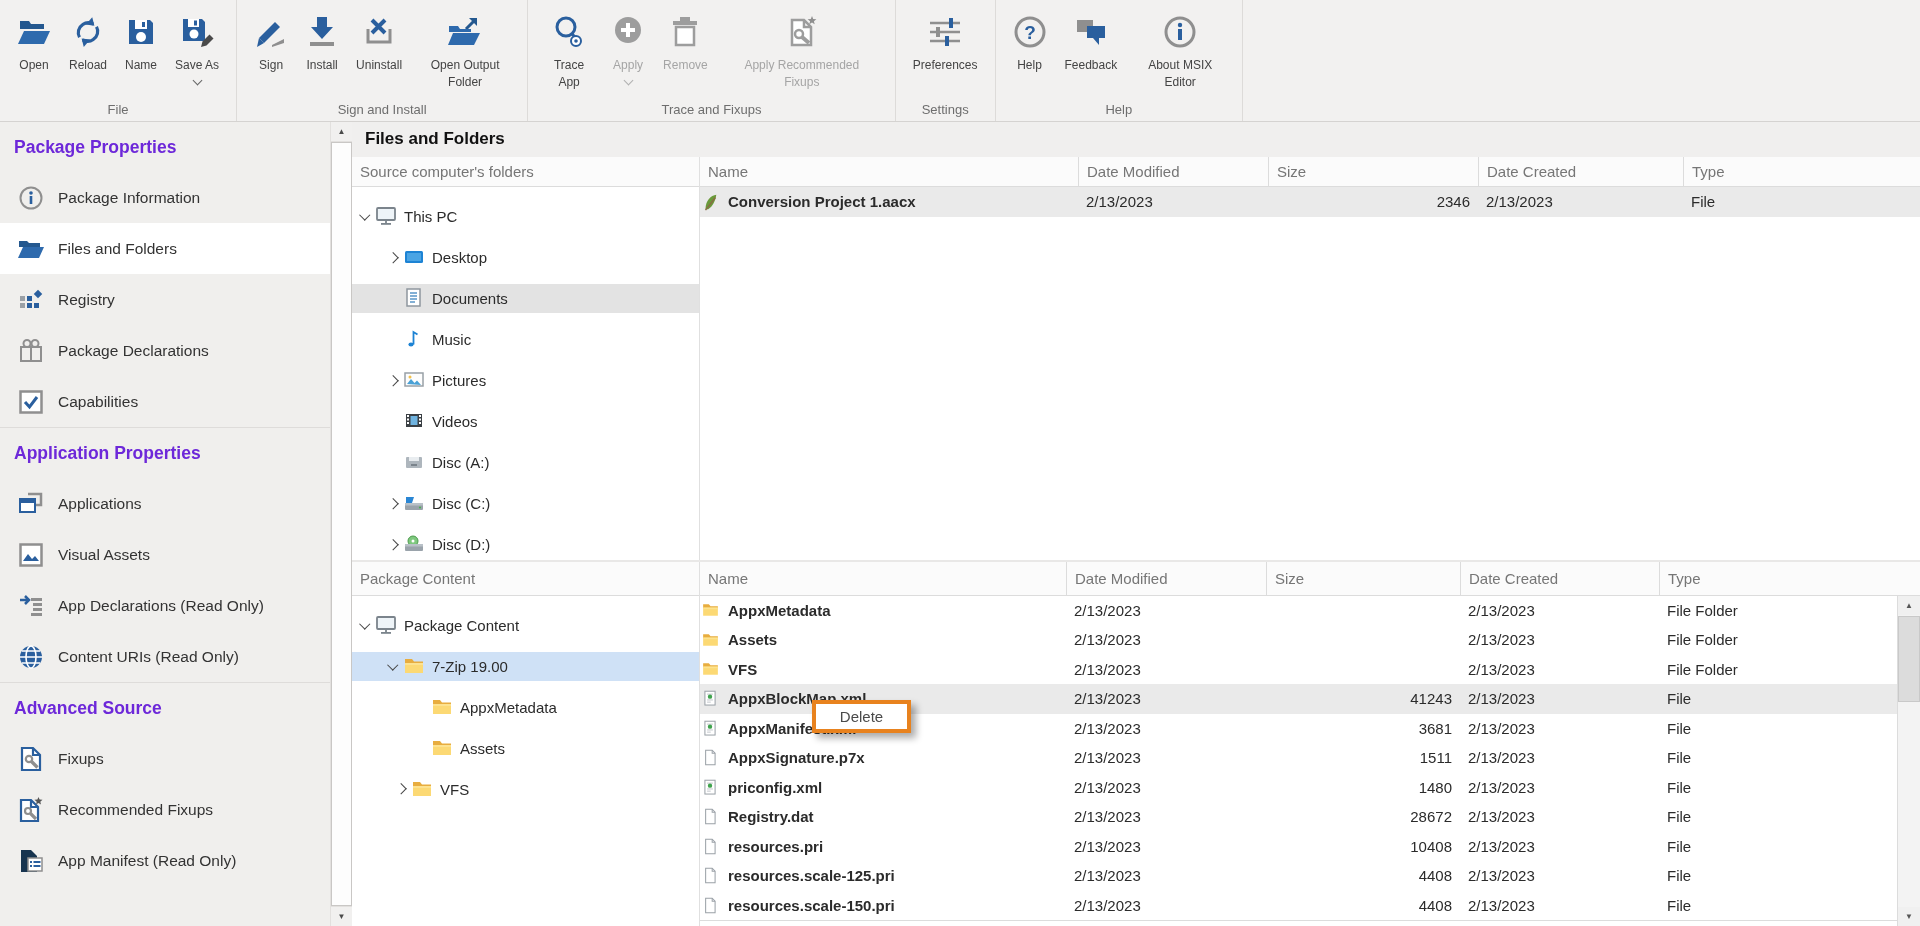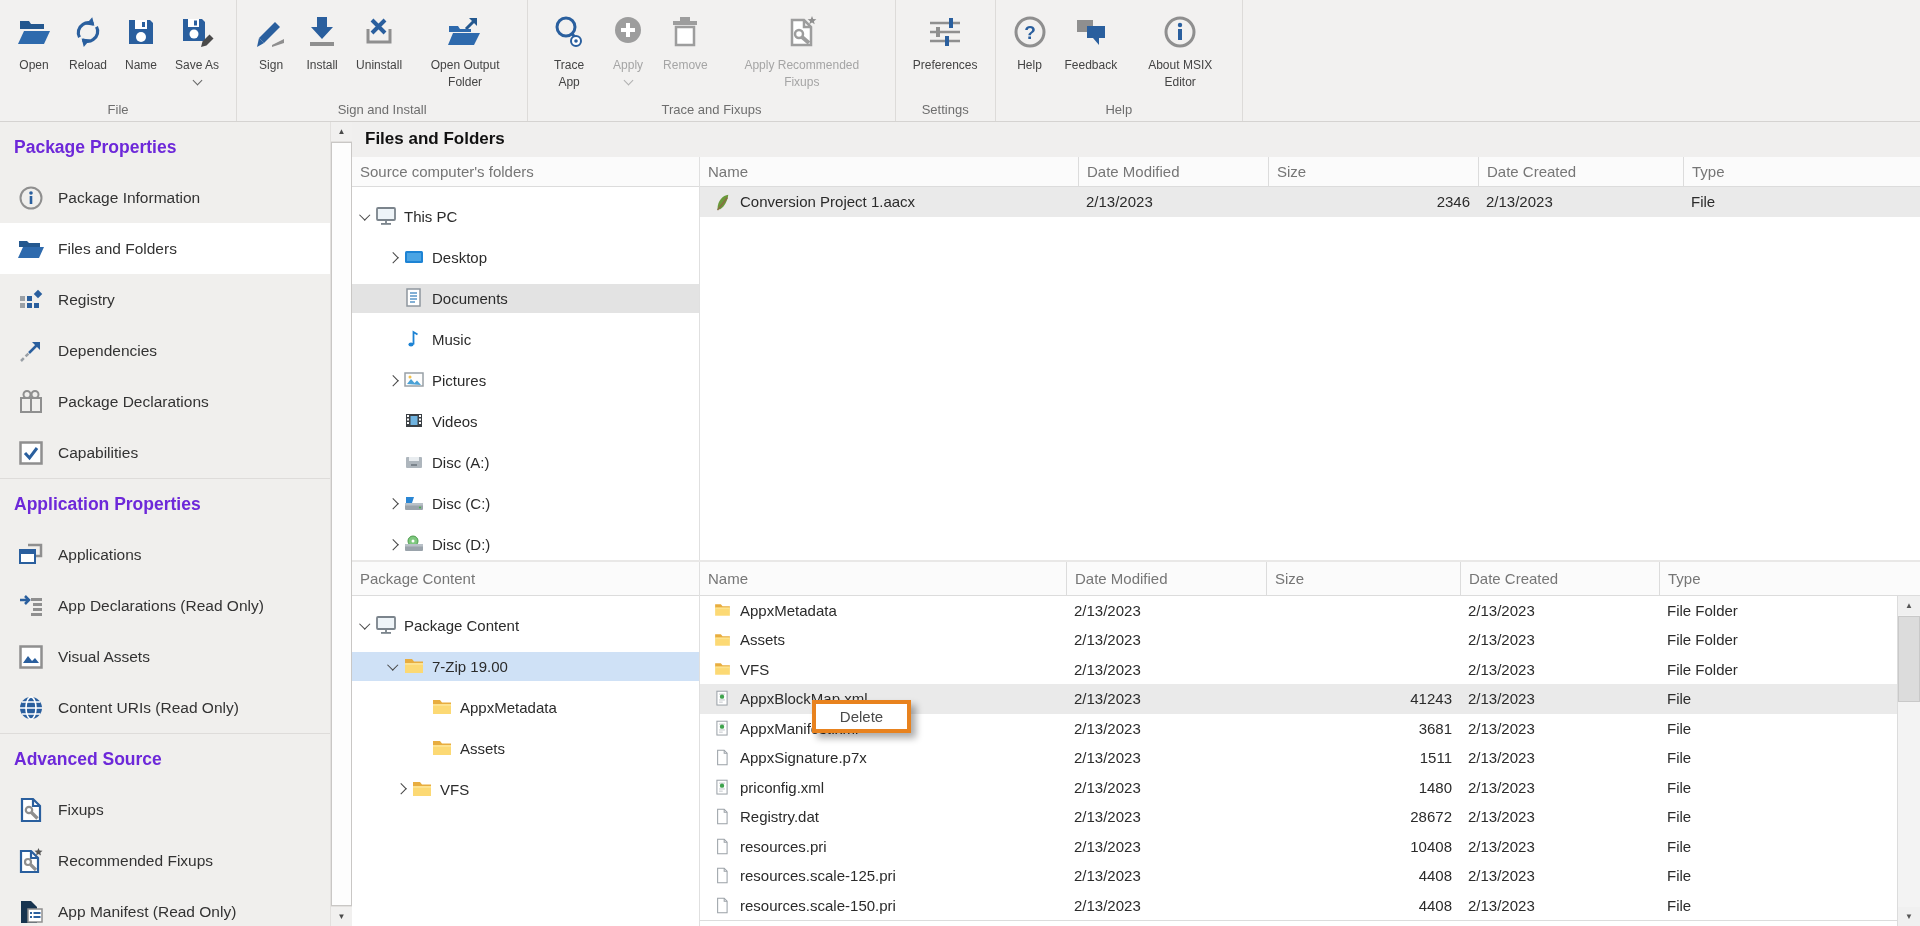--- a/index.html
+++ b/index.html
@@ -63,21 +63,21 @@
   .pane.top .hrow{height:30px;}
   .pane.bottom .hrow{height:34px;}
   .hcell{padding-left:8px;display:flex;align-items:center;}
   .hcell + .hcell{border-left:1px solid #dcdcdc;}
   .rowsbody{flex:1;}
   .pane.bottom .rowsbody{margin-right:23px;border-bottom:1px solid #dcdcdc;margin-bottom:5px;overflow:hidden;}
   .drow{display:grid;align-items:center;font-size:15px;color:#2b2b2b;}
   .pane.top .drow{height:30px;}
   .pane.bottom .drow{height:29.5px;}
   .drow.hl{background:#eaeaea;}
-  .c-name{display:flex;align-items:center;gap:8px;padding-left:12px;overflow:hidden;white-space:nowrap;}
+  .c-name{display:flex;align-items:center;gap:8px;overflow:hidden;white-space:nowrap;font-weight:bold;}
   .c-name .ficon{width:20px;height:20px;flex:0 0 20px;display:flex;align-items:center;justify-content:center;}
   .c-date{padding-left:8px;}
   .c-size{text-align:right;padding-right:8px;}
   .c-type{padding-left:8px;}
 
   .tbl-scroll{position:absolute;top:34px;right:0;width:23px;bottom:0;background:#f3f3f3;border-left:1px solid #dcdcdc;}
   .tarrow{position:absolute;left:0;width:22px;height:19px;display:flex;align-items:center;justify-content:center;font-size:8px;color:#555;background:#f0f0f0;}
   .tarrow.up{top:0;}
   .tarrow.down{bottom:0;}
   .tthumb{position:absolute;left:0;top:20px;width:22px;height:86px;background:#dcdcdc;border:1px solid #c9c9c9;}
@@ -319,30 +319,20 @@
                 <rect x="9" y="9" width="5" height="5" fill="#2a5f9e"></rect>
                 <rect x="9" y="16" width="5" height="5" fill="#2a5f9e"></rect>
                 <rect x="16" y="16" width="5" height="5" fill="#2a5f9e"></rect>
                 <rect x="17" y="4" width="6" height="6" transform="rotate(45 20 7)" fill="#2a5f9e"></rect>
               </svg>
             </span>
           <span>Registry</span>
         </div>
         <div class="sb-item">
           <span class="sb-icon">
-              <svg width="26" height="26" viewBox="0 0 26 26">
-                <path d="M3 23l8-8" stroke="#9aa0a6" stroke-width="2.5" stroke-dasharray="4 2.5" fill="none"></path>
-                <path d="M11 15l8-8" stroke="#2a5f9e" stroke-width="2.5" fill="none"></path>
-                <path d="M14 4h8v8z" fill="#2a5f9e"></path>
-              </svg>
-            </span>
-          <span>Dependencies</span>
-        </div>
-        <div class="sb-item">
-          <span class="sb-icon">
               <svg width="26" height="26" viewBox="0 0 26 26" fill="none" stroke="#8f8f8f" stroke-width="2">
                 <rect x="3" y="9" width="20" height="14"></rect>
                 <path d="M13 9v14"></path>
                 <circle cx="9" cy="5.5" r="3.5"></circle>
                 <circle cx="17" cy="5.5" r="3.5"></circle>
               </svg>
             </span>
           <span>Package Declarations</span>
         </div>
         <div class="sb-item">
@@ -360,43 +350,43 @@
         <div class="sb-heading">Application Properties</div>
         <div class="sb-item">
           <span class="sb-icon">
               <svg width="26" height="26" viewBox="0 0 26 26">
                 <path d="M10 3h13v11h-5" fill="none" stroke="#8f8f8f" stroke-width="2.5"></path>
                 <rect x="2" y="8" width="15" height="13" fill="#fff" stroke="#2a5f9e" stroke-width="2"></rect>
                 <rect x="2" y="8" width="15" height="4" fill="#2a5f9e"></rect>
               </svg>
             </span>
           <span>Applications</span>
+        </div>
+        <div class="sb-item">
+          <span class="sb-icon">
+              <svg width="26" height="26" viewBox="0 0 26 26">
+                <rect x="2.5" y="2.5" width="21" height="21" fill="#fff" stroke="#8f8f8f" stroke-width="2.5"></rect>
+                <path d="M5 19l5-7 4 5 3-3 4 5z" fill="#2a5f9e"></path>
+              </svg>
+            </span>
+          <span>Visual Assets</span>
         </div>
         <div class="sb-item">
           <span class="sb-icon">
               <svg width="26" height="26" viewBox="0 0 26 26">
                 <path d="M2 7h8M7 3l4 4-4 4" stroke="#2a5f9e" stroke-width="2.5" fill="none"></path>
                 <g fill="#8f8f8f">
                   <rect x="13" y="5" width="11" height="3"></rect>
                   <rect x="15" y="10" width="9" height="3"></rect>
                   <rect x="15" y="15" width="9" height="3"></rect>
                   <rect x="13" y="20" width="11" height="3"></rect>
                 </g>
               </svg>
             </span>
           <span>App Declarations (Read Only)</span>
-        </div>
-        <div class="sb-item">
-          <span class="sb-icon">
-              <svg width="26" height="26" viewBox="0 0 26 26">
-                <rect x="2.5" y="2.5" width="21" height="21" fill="#fff" stroke="#8f8f8f" stroke-width="2.5"></rect>
-                <path d="M5 19l5-7 4 5 3-3 4 5z" fill="#2a5f9e"></path>
-              </svg>
-            </span>
-          <span>Visual Assets</span>
         </div>
         <div class="sb-item">
           <span class="sb-icon">
               <svg width="26" height="26" viewBox="0 0 26 26">
                 <circle cx="13" cy="13" r="11" fill="#2a5f9e"></circle>
                 <g stroke="#fff" stroke-width="1.6" fill="none">
                   <ellipse cx="13" cy="13" rx="5" ry="11"></ellipse>
                   <path d="M2 13h22M4 7h18M4 19h18"></path>
                 </g>
               </svg>

